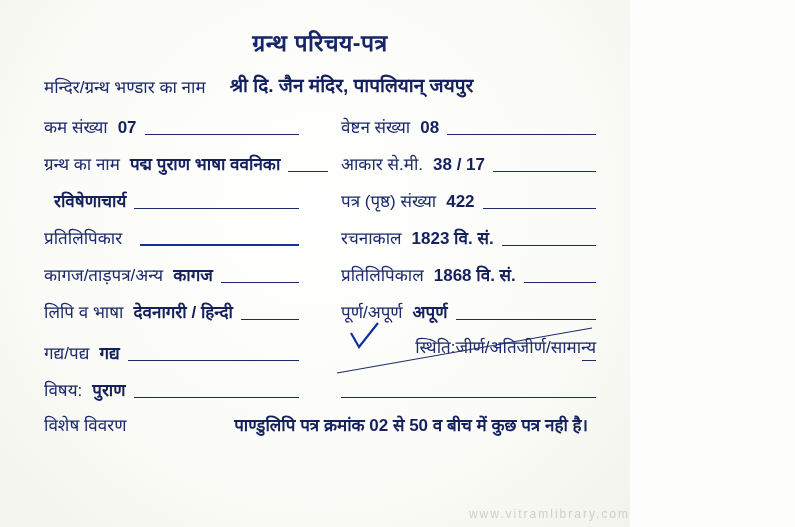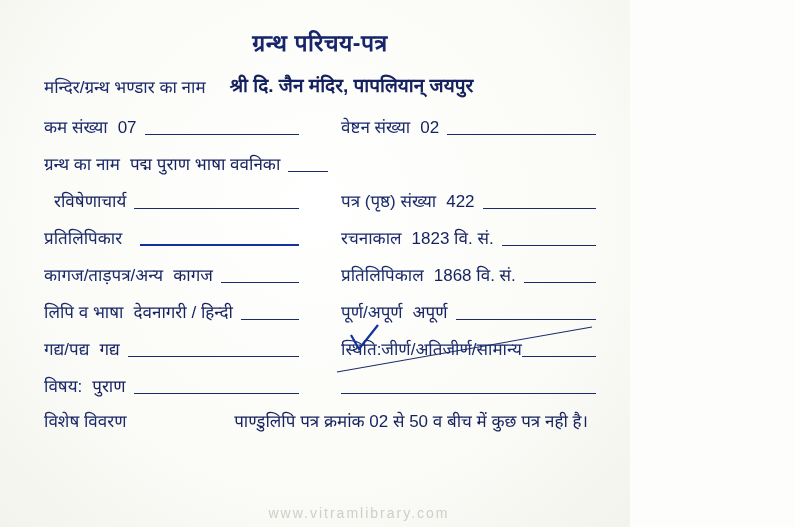--- a/index.html
+++ b/index.html
@@ -26,42 +26,41 @@
   .title {
     text-align: center;
     font-size: 23px;
     font-weight: bold;
     letter-spacing: 0.5px;
     color: #17256a;
     margin: 4px 0 14px 0;
   }
   .row {
     display: flex;
-    align-items: flex-end;
     margin-bottom: 11px;
     min-height: 26px;
     gap: 28px;
   }
   .col {
     display: flex;
     align-items: flex-end;
     flex: 1 1 0;
     min-width: 0;
   }
   .col.left { padding-right: 10px; }
   .col.right { padding-left: 4px; }
   .label {
     font-size: 17px;
     white-space: nowrap;
     color: #1b2a6b;
     padding-bottom: 1px;
   }
   .value {
     font-size: 17px;
-    font-weight: normal;
+    font-weight: bold;
     white-space: nowrap;
     color: #15215e;
     padding: 0 8px 1px 10px;
   }
   .fill {
     flex: 1 1 auto;
     min-width: 14px;
     border-bottom: 1.6px solid #1b2a6b;
     height: 1px;
     margin-bottom: 4px;
@@ -79,20 +78,21 @@
     margin-bottom: 14px;
   }
   .topline .label { font-size: 17px; }
   .topline .value {
     font-size: 19px;
     font-weight: bold;
     padding-left: 24px;
   }
   .strike {
     position: relative;
+    flex-direction: column;
   }
   .strike-mark {
     position: absolute;
     left: -2px;
     top: 50%;
     width: 100%;
     height: 0;
     border-top: 1.6px solid #1b2a6b;
     transform: rotate(-10deg);
   }
@@ -100,25 +100,24 @@
     position: absolute;
     width: 34px;
     height: 30px;
     pointer-events: none;
   }
   .watermark {
     position: absolute;
     bottom: 6px;
     left: 0;
     width: 100%;
-    text-align: center;
-    font-size: 14px;
+    text-align: right;
+    font-size: 12px;
     letter-spacing: 2px;
     color: #cfcfc8;
-    margin-left: 44px;
   }
   .last-row {
     margin-top: 4px;
   }
   .last-row .value { padding-left: 20px; }
 </style>
 </head>
 <body>
 
 <div class="sheet">
@@ -131,31 +130,36 @@
   </div>
 
   <div class="row">
     <div class="col left">
       <span class="label">कम संख्या</span>
       <span class="value">07</span>
       <span class="fill"></span>
     </div>
     <div class="col right">
       <span class="label">वेष्टन संख्या</span>
-      <span class="value">02</span>
+      <span class="value">08</span>
       <span class="fill"></span>
     </div>
   </div>
 
   <div class="row">
     <div class="col left">
       <span class="label">ग्रन्थ का नाम</span>
       <span class="value">पद्म पुराण भाषा ववनिका</span>
       <span class="fill short"></span>
     </div>
+    <div class="col right">
+      <span class="label">आकार से.मी.</span>
+      <span class="value">38 / 17</span>
+      <span class="fill"></span>
+    </div>
   </div>
 
   <div class="row">
     <div class="col left">
       <span class="value">रविषेणाचार्य</span>
       <span class="fill"></span>
     </div>
     <div class="col right">
       <span class="label">पत्र (पृष्ठ) संख्या</span>
       <span class="value">422</span>

